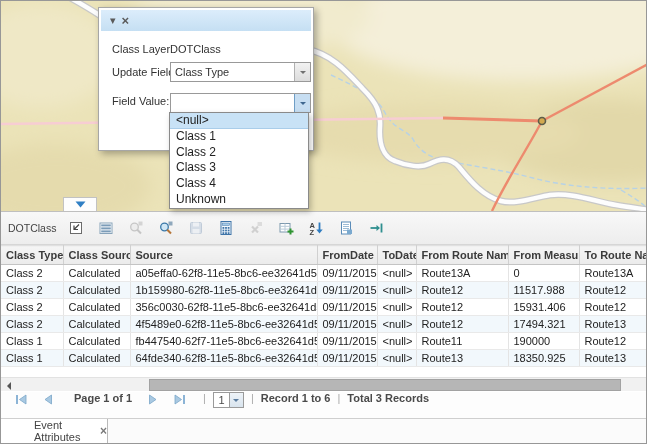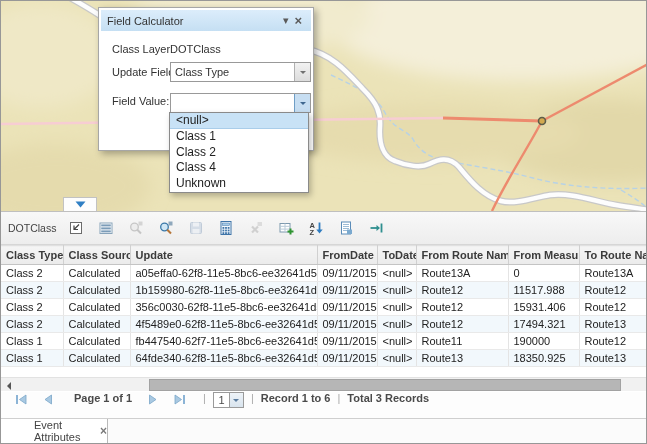--- a/index.html
+++ b/index.html
@@ -135,21 +135,20 @@
   </svg>
 
   <div class="collapse-tab">
     <svg width="11" height="7" viewBox="0 0 11 7">
         <polygon points="0.5,0.5 10.5,0.5 5.5,6.5" fill="#2f7fc4"></polygon>
       </svg>
   </div>
 
   <div class="dialog">
     <div class="titlebar">
-      <span class="title">Field Calculator</span>
       <span class="tb-icon">▾</span>
       <span class="tb-icon close">×</span>
     </div>
     <span class="dlg-label" style="top:31px;">Class Layer:</span>
     <span class="dlg-value" style="top:31px;">DOTClass</span>
 
     <span class="dlg-label" style="top:54px;">Update Field:</span>
     <div class="select" style="top:54px;">
       <span class="sel-text">Class Type</span>
       <span class="sel-btn">
@@ -164,20 +163,21 @@
           <span class="tri"></span>
         </span>
     </div>
     <span class="grip"></span>
   </div>
 
   <div class="dd-list">
       <div class="dd-item selected">&lt;null&gt;</div>
       <div class="dd-item">Class 1</div>
       <div class="dd-item">Class 2</div>
+      <div class="dd-item">Class 3</div>
       <div class="dd-item">Class 4</div>
       <div class="dd-item">Unknown</div>
     </div>
 
   <div class="toolbar">
     <span class="layer-name">DOTClass</span>
 
     <span class="tool-btn">
       <svg width="16" height="16" viewBox="0 0 16 16">
           <rect x="2.5" y="2.5" width="11" height="11" fill="#fff" stroke="#6b6b6b"></rect>
@@ -275,21 +275,21 @@
         <col style="width: 60px;">
         <col style="width: 39px;">
         <col style="width: 92px;">
         <col style="width: 71px;">
         <col style="width: 69px;">
       </colgroup>
     <thead>
         <tr>
           <th>Class Type</th>
           <th>Class Source</th>
-          <th>Update</th>
+          <th>Source</th>
           <th>FromDate</th>
           <th>ToDate</th>
           <th>From Route Name</th>
           <th>From Measure</th>
           <th>To Route Name</th>
         </tr>
       </thead>
     <tbody>
         <tr>
           <td>Class 2</td>

